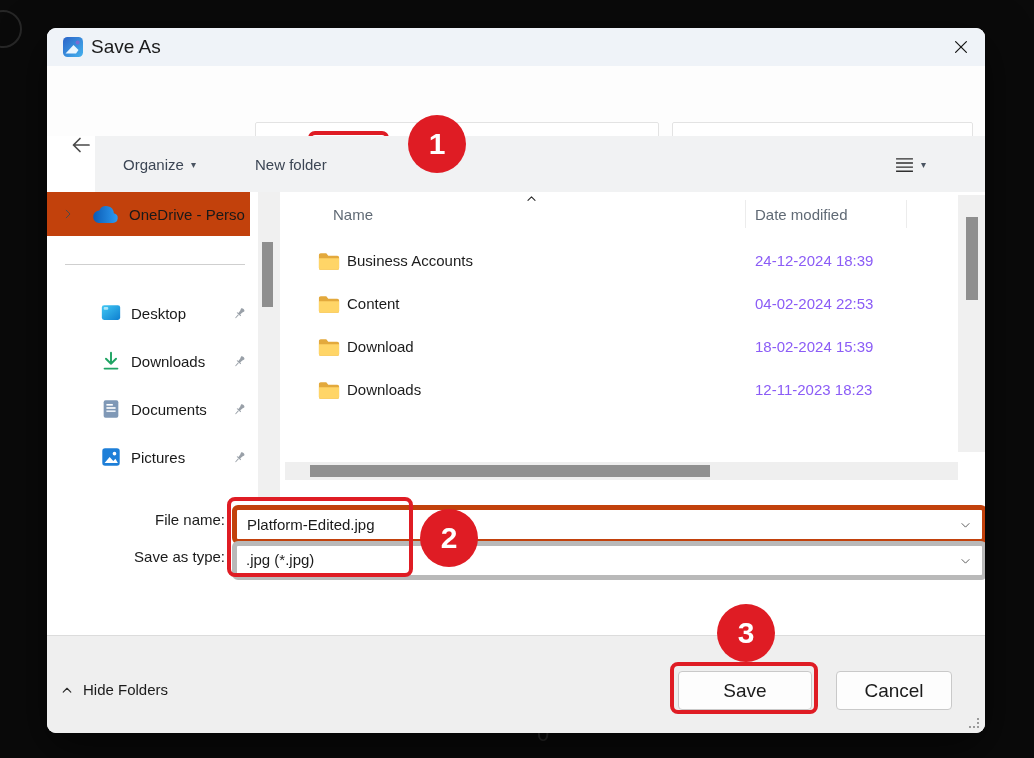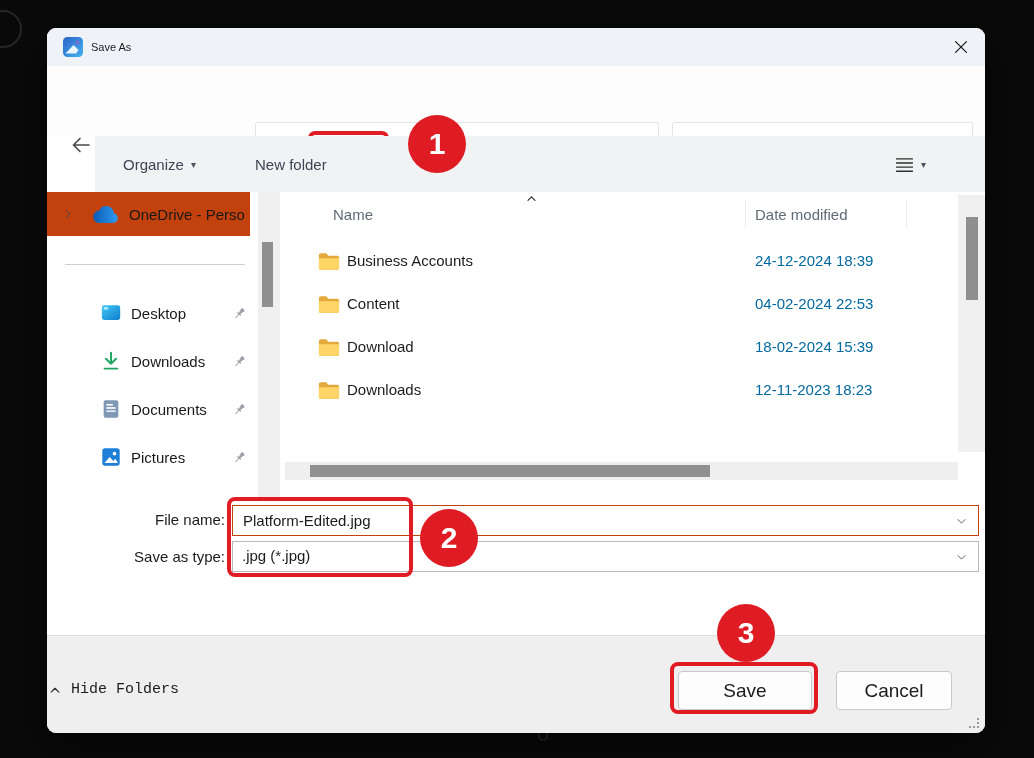--- a/index.html
+++ b/index.html
@@ -6,21 +6,21 @@
   body{width:1034px;height:758px;background:#0a0a0a;overflow:hidden;
        font-family:"Liberation Sans","DejaVu Sans",sans-serif;-webkit-font-smoothing:antialiased;}
   .stage{position:absolute;inset:0;}
   .bg-glyph{position:absolute;left:-16px;top:10px;width:34px;height:34px;border:2px solid #272727;border-radius:50%;}
   .bg-faint{position:absolute;left:537px;top:721px;color:#2b2b2b;font-size:22px;letter-spacing:6px;}
   .dialog{position:absolute;left:47px;top:28px;width:938px;height:705px;background:#ffffff;
           border-radius:9px;box-shadow:0 14px 46px rgba(0,0,0,.6);overflow:hidden;}
   
   .titlebar{position:absolute;left:0;top:0;width:938px;height:38px;background:#eff3f8;}
   .app-icon{position:absolute;left:16px;top:9px;width:20px;height:20px;}
-  .win-title{position:absolute;left:44px;top:0;height:38px;line-height:38px;font-size:11px;color:#1b1b1b;}
+  .win-title{position:absolute;left:44px;top:0;height:38px;line-height:38px;font-size:19px;color:#1b1b1b;}
   .close-btn{position:absolute;left:897px;top:4px;width:34px;height:30px;display:flex;align-items:center;justify-content:center;cursor:pointer;}
   
   .navrow{position:absolute;left:0;top:38px;width:938px;height:70px;background:#fdfdfd;}
   .navbtn{position:absolute;top:66px;width:26px;height:26px;display:flex;align-items:center;justify-content:center;}
   .addrbar{position:absolute;left:208px;top:56px;width:402px;height:44px;background:#fff;border:1px solid #e3e3e3;border-radius:2px;display:flex;align-items:center;}
   .addr-folder{margin-left:12px;width:21px;height:18px;flex:none;}
   .addr-sep{color:#5a5a5a;font-size:16px;margin:0 6px 0 8px;}
   .crumb-hl{border:4px solid #df1c24;border-radius:7px;padding:1px 9px 3px 9px;font-size:15px;color:#1b1b1b;background:#fff;}
   .addr-chev{position:absolute;left:318px;}
   .addr-refresh{position:absolute;left:362px;}
@@ -49,35 +49,35 @@
   
   .list-header{position:absolute;left:233px;top:170px;width:678px;height:32px;}
   .col-name{position:absolute;left:53px;top:8px;font-size:15px;color:#606a75;}
   .col-date{position:absolute;left:475px;top:8px;font-size:15px;color:#606a75;}
   .sort-chev{position:absolute;left:245px;top:-6px;}
   .col-div1{position:absolute;left:465px;top:2px;width:1px;height:28px;background:#ececec;}
   .col-div2{position:absolute;left:626px;top:2px;width:1px;height:28px;background:#ececec;}
   .file-row{position:absolute;left:238px;width:673px;height:43px;cursor:pointer;}
   .row-icon{position:absolute;left:33px;top:11px;width:22px;height:19px;}
   .row-name{position:absolute;left:62px;top:11px;font-size:15px;color:#1c1c1c;}
-  .row-date{position:absolute;left:470px;top:11px;font-size:15px;color:#0369a1;}
+  .row-date{position:absolute;left:470px;top:11px;font-size:15px;color:#8b5cf6;}
   .hscroll{position:absolute;left:238px;top:434px;width:673px;height:18px;background:#efefef;}
   .hthumb{position:absolute;left:25px;top:3px;width:400px;height:12px;background:#909090;}
   .vscroll{position:absolute;left:911px;top:167px;width:27px;height:257px;background:#f0f0f0;}
   .vthumb{position:absolute;left:8px;top:22px;width:12px;height:83px;background:#8f8f8f;}
   
   .fld-label{position:absolute;left:30px;width:148px;text-align:right;font-size:15px;color:#1b1b1b;}
-  .combo{position:absolute;left:185px;width:745px;height:29px;background:#fff;border:1px solid #c2410c;border-radius:0;}
+  .combo{position:absolute;left:185px;width:745px;height:29px;background:#fff;border:5px solid #c2410c;border-radius:6px;}
   .combo.light{border-color:#b9b9b9;}
   .combo input{position:absolute;left:8px;top:1px;width:560px;height:25px;border:none;outline:none;font-size:15px;color:#1b1b1b;font-family:inherit;background:transparent;}
   .combo .val{position:absolute;left:9px;top:5px;font-size:15px;color:#1b1b1b;}
   .combo-chev{position:absolute;right:10px;top:9px;}
   
   .footer{position:absolute;left:0;top:607px;width:938px;height:98px;background:#efefef;border-top:1px solid #dcdcdc;}
-  .hide-folders{position:absolute;left:1px;top:45px;display:flex;align-items:center;cursor:pointer;font-family:Liberation Mono, monospace;}
+  .hide-folders{position:absolute;left:13px;top:45px;display:flex;align-items:center;cursor:pointer;}
   .hf-label{margin-left:9px;font-size:15px;color:#1b1b1b;}
   .btn{position:absolute;top:35px;height:37px;background:#fdfdfd;border:1px solid #c9c9c9;border-radius:4px;
        font-size:19px;color:#1b1b1b;display:flex;align-items:center;justify-content:center;cursor:pointer;}
   .btn-save{left:631px;width:132px;}
   .btn-cancel{left:789px;width:114px;}
   .grip{position:absolute;right:6px;bottom:6px;width:10px;height:10px;}
   .grip i{position:absolute;width:2px;height:2px;background:#9a9a9a;}
   
   .ann-circle{position:absolute;width:58px;height:58px;border-radius:50%;background:#df1c24;color:#fff;
               font-size:30px;font-weight:700;display:flex;align-items:center;justify-content:center;z-index:30;}

